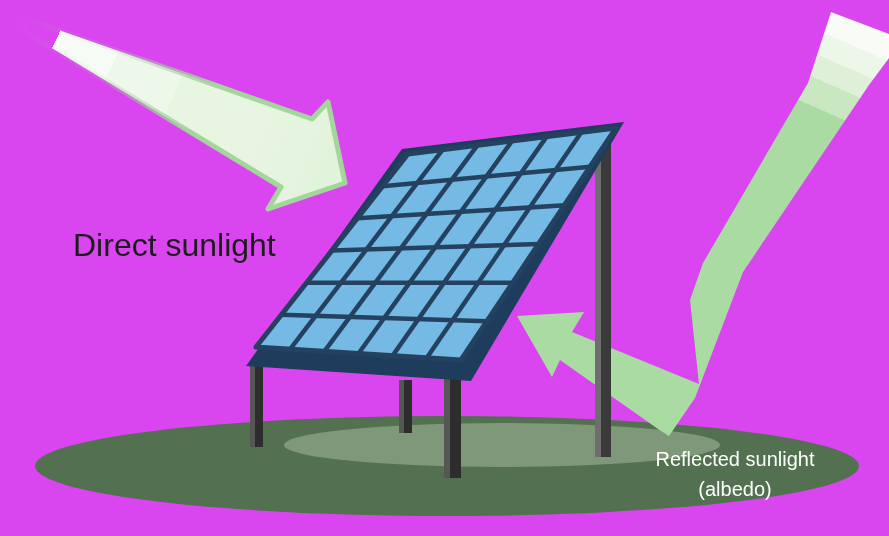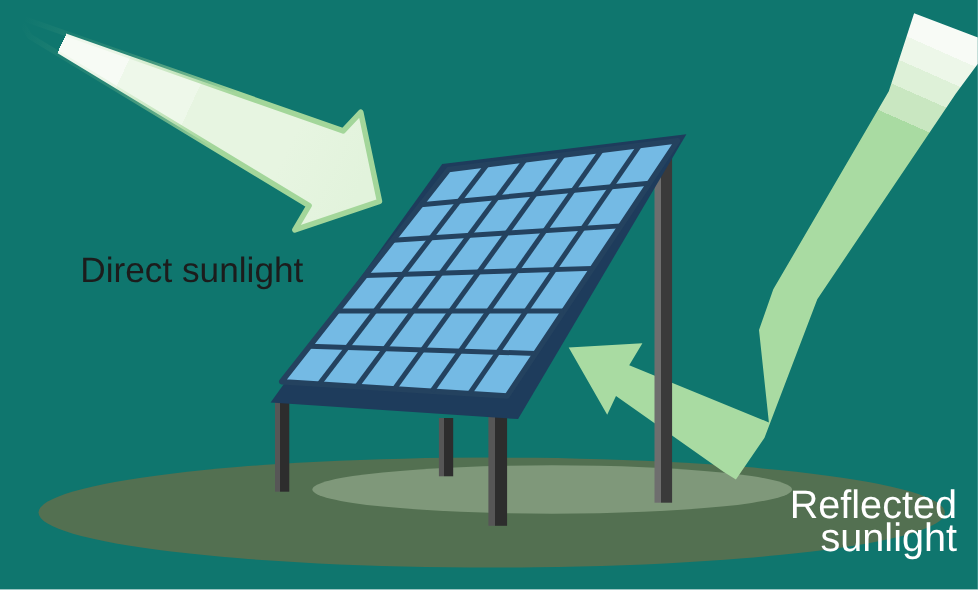--- a/index.html
+++ b/index.html
@@ -1,26 +1,26 @@
 <!DOCTYPE html>
 <html><head>
 <meta charset="utf-8">
 <style>
   html,body{margin:0;padding:0;background:#fff;}
   #stage{position:relative;width:889px;height:536px;overflow:hidden;background:#fff;
          font-family:"Liberation Sans","DejaVu Sans",sans-serif;}
   #art{position:absolute;left:0;top:0;}
   .label{position:absolute;white-space:nowrap;}
   .label-dark{font-size:32px;letter-spacing:0px;}
-  .label-light{font-size:36px;line-height:30px;text-align:right;white-space:normal;}
+  .label-light{font-size:20px;line-height:30px;text-align:center;white-space:normal;}
 </style>
 </head>
 <body>
 
-<div id="stage" style="background: #0f766e;">
+<div id="stage" style="background: #d946ef;">
 
   <svg id="art" width="889" height="536" viewBox="0 0 889 536">
     <defs>
 
       <linearGradient id="beamFill" gradientUnits="userSpaceOnUse" x1="20" y1="20" x2="330" y2="165">
         <stop offset="0" stop-color="#ffffff" stop-opacity="0"></stop>
         <stop offset="0.12" stop-color="#ffffff" stop-opacity="0"></stop>
         <stop offset="0.12" stop-color="#f7fbf5"></stop>
         <stop offset="0.30" stop-color="#f7fbf5"></stop>
         <stop offset="0.30" stop-color="#eef8ea"></stop>
@@ -97,15 +97,16 @@
         <line x1="581.3333333333334" y1="132.33333333333334" x2="426.83333333333337" y2="357.8333333333333" stroke="#24425f" stroke-width="4.5"></line>
         <line x1="281.3333333333333" y1="314.83333333333337" x2="486.8333333333333" y2="321.33333333333337" stroke="#24425f" stroke-width="4.5"></line>
       </g>
   </svg>
 
   <div class="label label-dark" style="left: 73px; top: 227px; color: rgb(28, 28, 28);">Direct sunlight</div>
 
 
   <div class="label label-light" style="left: 600px; top: 444px; width: 270px; color: rgb(255, 255, 255);">
     <div>Reflected sunlight</div>
+    <div>(albedo)</div>
   </div>
 
 </div>
 
 </body></html>

